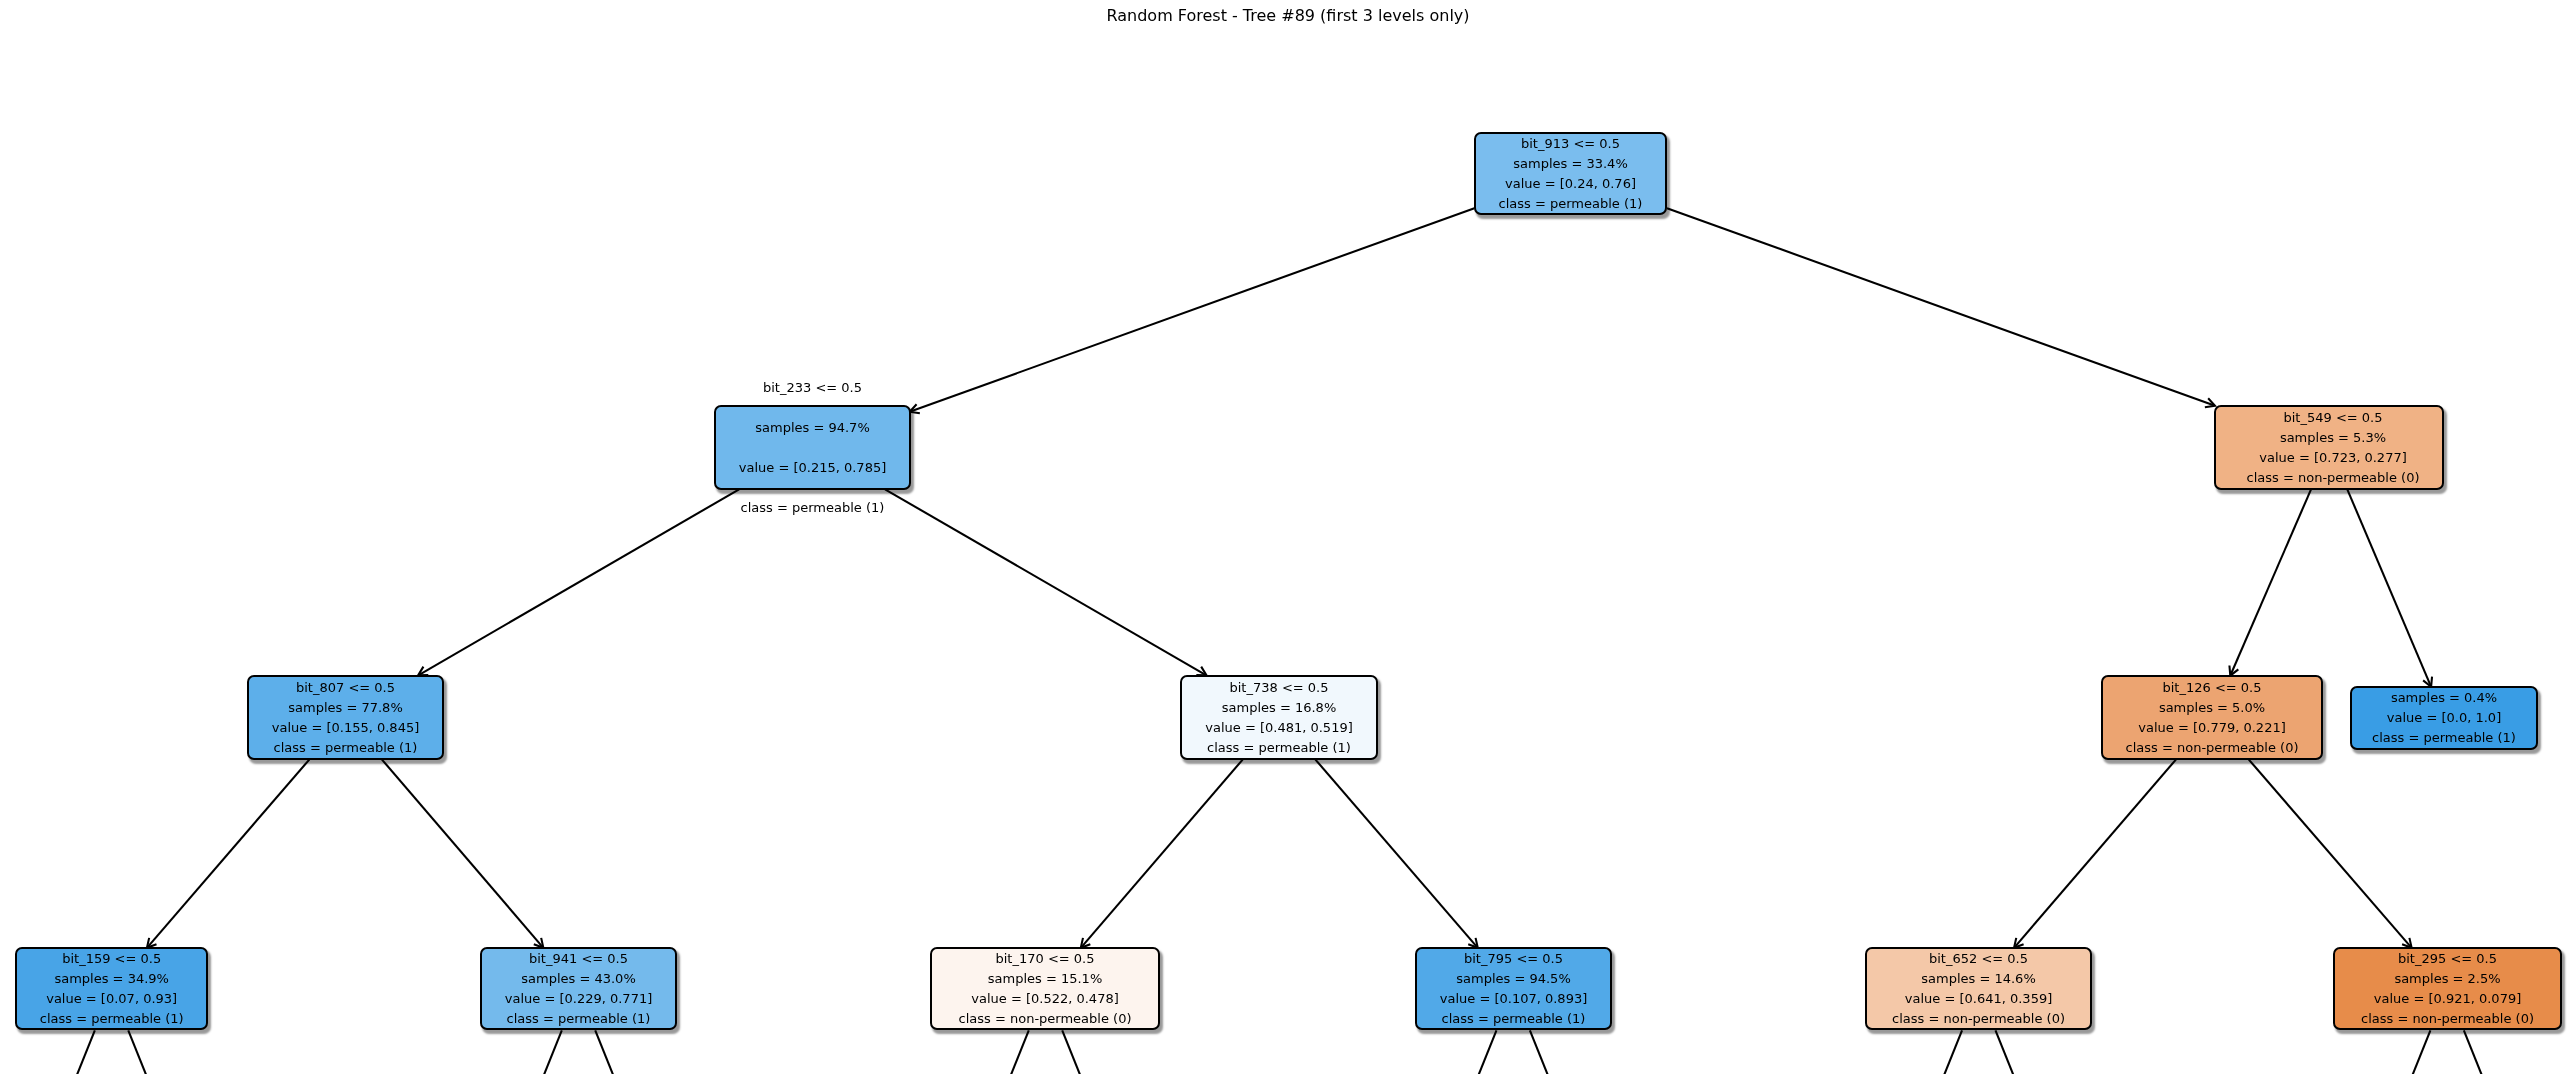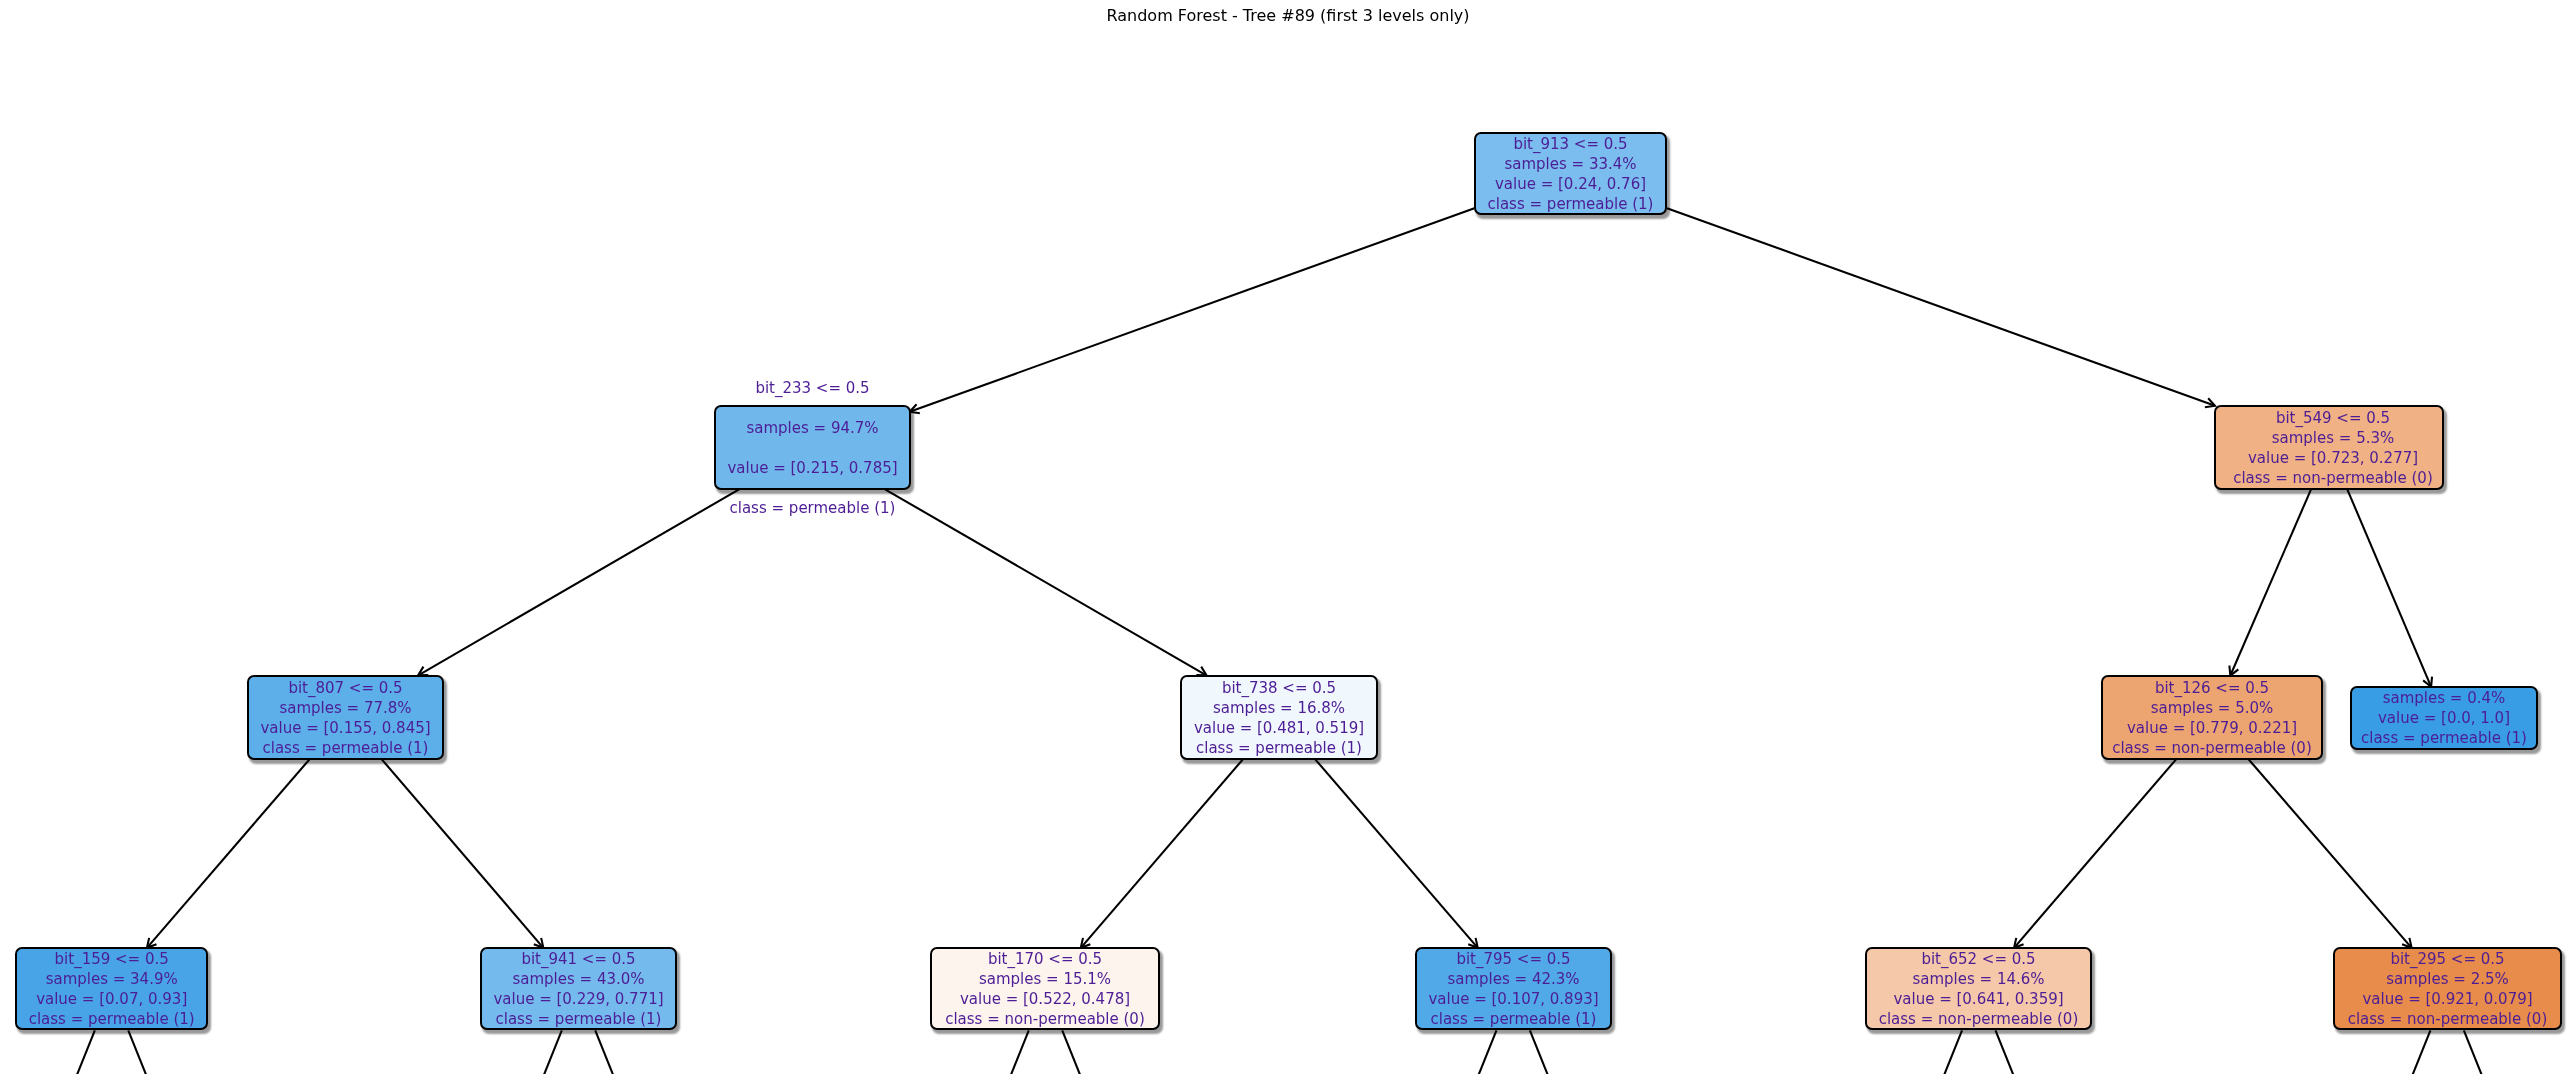--- a/index.html
+++ b/index.html
@@ -4,21 +4,21 @@
 <style>
   html,body{margin:0;padding:0;background:#ffffff;}
   .page{position:relative;width:2576px;height:1075px;background:#ffffff;overflow:hidden;
         font-family:"DejaVu Sans","Liberation Sans",sans-serif;}
   .chart-title{position:absolute;top:5.5px;left:50%;transform:translateX(-50%);
         font-size:16px;color:#000;white-space:nowrap;}
   .tree-canvas{position:absolute;inset:0;}
   .tree-canvas svg{position:absolute;left:0;top:0;z-index:0;}
   .node{position:absolute;z-index:1;box-sizing:border-box;border:2.1px solid #000;border-radius:7px;
         display:flex;flex-direction:column;justify-content:center;align-items:center;
-        font-size:15px;line-height:20px;color:#4c1d95;text-align:center;white-space:nowrap;
+        font-size:13px;line-height:20px;color:#000000;text-align:center;white-space:nowrap;
         box-shadow:2.8px 3.5px 2.1px rgba(0,0,0,0.40);}
   .node-line{display:block;}
 </style>
 </head>
 <body>
 
 <div class="page">
   <div class="chart-title">Random Forest - Tree #89 (first 3 levels only)</div>
   <div class="tree-canvas">
       <svg width="2576" height="1075" viewBox="0 0 3718 1551">
@@ -106,21 +106,21 @@
         <div class="node-line">class = permeable (1)</div>
       </div>
       <div class="node" style="left: 930px; top: 947px; width: 230px; height: 83px; background: rgb(253, 244, 238);">
         <div class="node-line">bit_170 &lt;= 0.5</div>
         <div class="node-line">samples = 15.1%</div>
         <div class="node-line">value = [0.522, 0.478]</div>
         <div class="node-line">class = non-permeable (0)</div>
       </div>
       <div class="node" style="left: 1415px; top: 947px; width: 197px; height: 83px; background: rgb(81, 169, 232);">
         <div class="node-line">bit_795 &lt;= 0.5</div>
-        <div class="node-line">samples = 42.3%</div>
+        <div class="node-line">samples = 94.5%</div>
         <div class="node-line">value = [0.107, 0.893]</div>
         <div class="node-line">class = permeable (1)</div>
       </div>
       <div class="node" style="left: 1865px; top: 947px; width: 227px; height: 83px; background: rgb(244, 200, 168);">
         <div class="node-line">bit_652 &lt;= 0.5</div>
         <div class="node-line">samples = 14.6%</div>
         <div class="node-line">value = [0.641, 0.359]</div>
         <div class="node-line">class = non-permeable (0)</div>
       </div>
       <div class="node" style="left: 2333px; top: 947px; width: 229px; height: 83px; background: rgb(231, 140, 74);">

